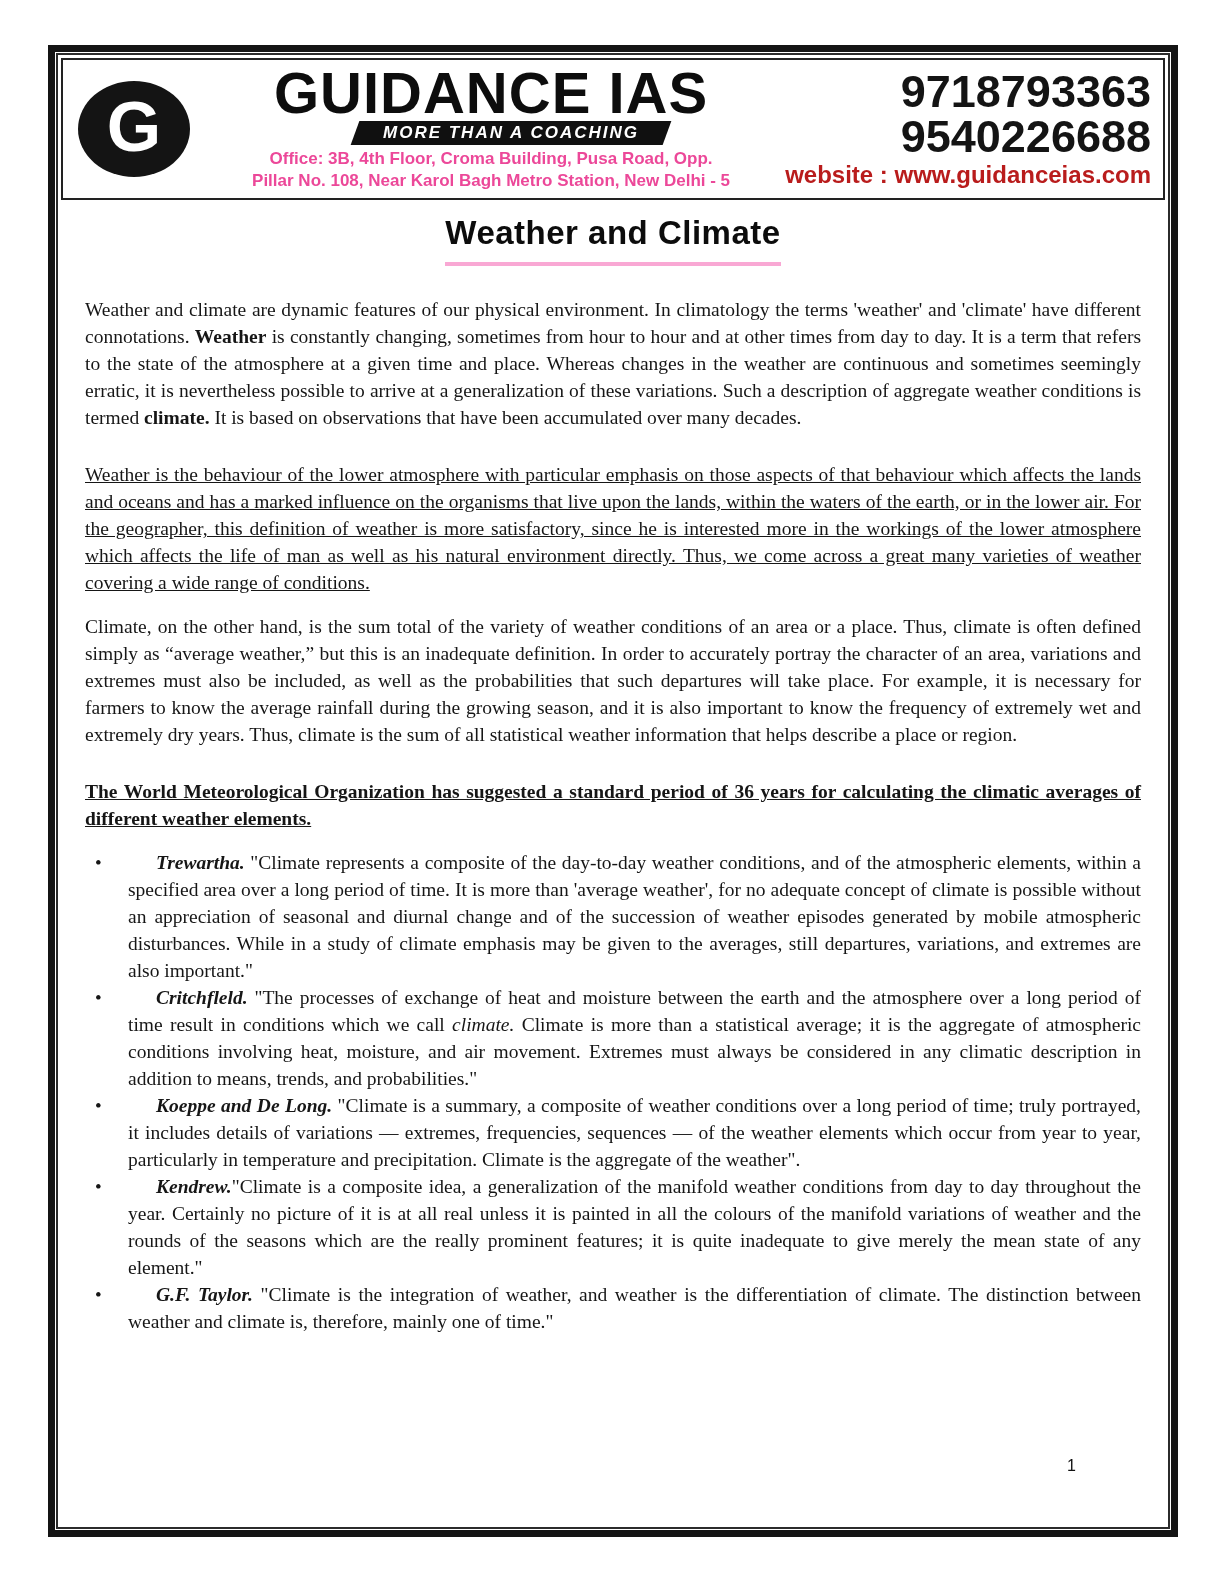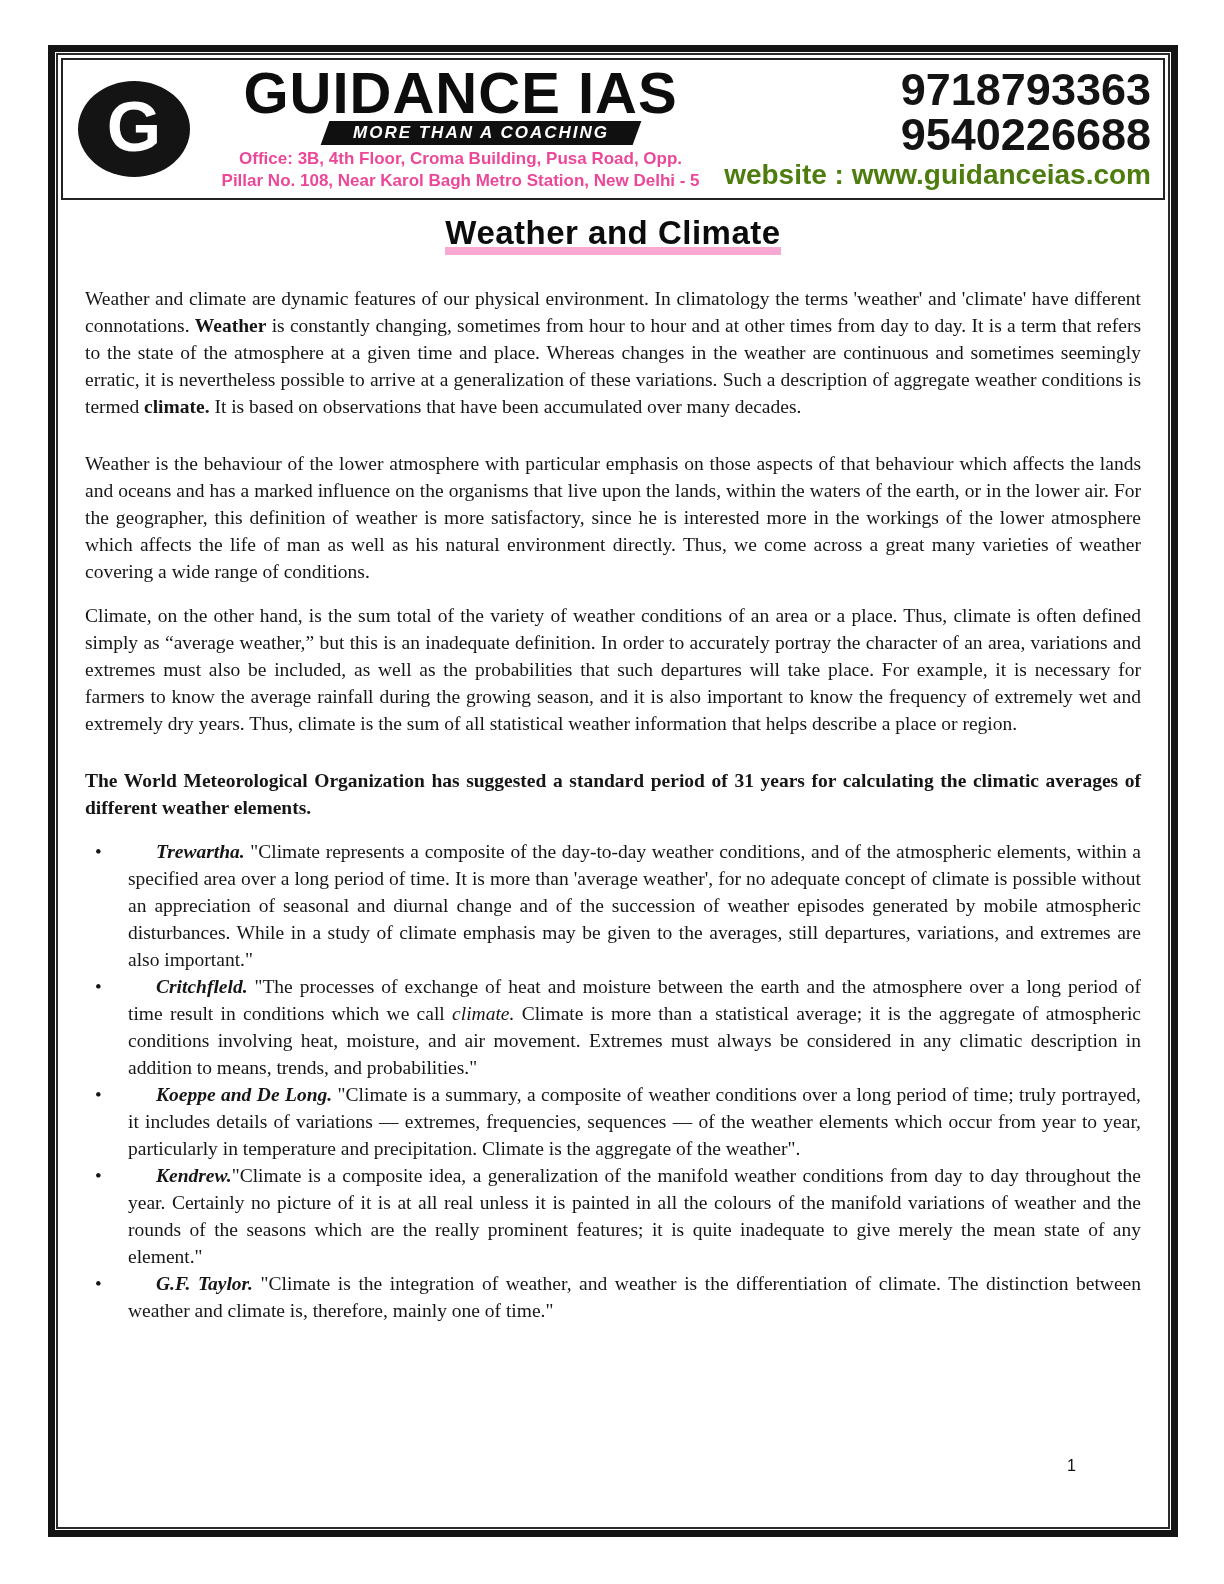--- a/index.html
+++ b/index.html
@@ -23,31 +23,31 @@
   .tagline-strip{display:inline-block;background:#101010;transform:skewX(-20deg);
                  padding:2px 28px;margin:1px 0 3px 40px;}
   .tagline-strip span{display:inline-block;transform:skewX(20deg);font-style:italic;
                       font-weight:bold;color:#fff;font-size:17px;letter-spacing:2px;
                       font-family:"Liberation Sans",sans-serif;white-space:nowrap;}
   .addr{font-family:"Liberation Sans",sans-serif;font-weight:700;font-size:17px;
         line-height:1.3;color:#ec4899;text-align:center;white-space:nowrap;}
   .banner-right{flex:none;text-align:right;padding-right:2px;}
   .phone{font-family:"Liberation Sans",sans-serif;font-weight:800;font-size:45px;
          line-height:1.0;color:#141414;white-space:nowrap;}
-  .website{font-family:"Liberation Sans",sans-serif;font-weight:700;font-size:28px;
-           color:#4d7c0f;margin-top:2px;white-space:nowrap;}
+  .website{font-family:"Liberation Sans",sans-serif;font-weight:700;font-size:24px;
+           color:#b91c1c;margin-top:2px;white-space:nowrap;}
 
   
   .content{padding:12px 27px 0 27px;font-size:19.5px;line-height:27px;text-align:justify;}
   .title-row{text-align:center;margin:4px 0 30px 0;}
   .title-row h1{display:inline-block;margin:0;font-family:"Liberation Sans",sans-serif;
                 font-weight:800;font-size:33px;letter-spacing:0.5px;color:#0c0c0c;
-                border-bottom:8px solid #f9a8d4;padding-bottom:1px;}
+                border-bottom:4px solid #f9a8d4;padding-bottom:16px;}
   p.para{margin:0 0 17px 0;}
-  p.space-above{margin-top:30px;}
+  p.space-above{margin-top:30px;text-decoration:underline;}
   .bold-para{font-weight:bold;}
   .b{font-weight:bold;}
   .i{font-style:italic;}
   ul.defs{list-style:none;margin:6px 0 0 0;padding:0 0 0 43px;}
   ul.defs li{position:relative;margin:0;}
   ul.defs li::before{content:"\2022";position:absolute;left:-33px;top:0;font-size:19px;}
   .author{font-weight:bold;font-style:italic;margin-left:28px;}
   .page-number{position:absolute;right:92px;bottom:52px;
                font-family:"Liberation Sans",sans-serif;font-size:16px;color:#111;}
 </style>
@@ -83,21 +83,21 @@
         <div class="title-row">
           <h1><span>Weather and Climate</span></h1>
         </div>
 
         <p class="para"><span>Weather and climate are dynamic features of our physical environment. In climatology the terms 'weather' and 'climate' have different connotations. </span><span class="b">Weather</span><span> is constantly changing, sometimes from hour to hour and at other times from day to day. It is a term that refers to the state of the atmosphere at a given time and place. Whereas changes in the weather are continuous and sometimes seemingly erratic, it is nevertheless possible to arrive at a generalization of these variations. Such a description of aggregate weather conditions is termed </span><span class="b">climate.</span><span> It is based on observations that have been accumulated over many decades.</span></p>
 
         <p class="para space-above">Weather is the behaviour of the lower atmosphere with particular emphasis on those aspects of that behaviour which affects the lands and oceans and has a marked influence on the organisms that live upon the lands, within the waters of the earth, or in the lower air. For the geographer, this definition of weather is more satisfactory, since he is interested more in the workings of the lower atmosphere which affects the life of man as well as his natural environment directly. Thus, we come across a great many varieties of weather covering a wide range of conditions.</p>
 
         <p class="para">Climate, on the other hand, is the sum total of the variety of weather conditions of an area or a place. Thus, climate is often defined simply as “average weather,” but this is an inadequate definition. In order to accurately portray the character of an area, variations and extremes must also be included, as well as the probabilities that such departures will take place. For example, it is necessary for farmers to know the average rainfall during the growing season, and it is also important to know the frequency of extremely wet and extremely dry years. Thus, climate is the sum of all statistical weather information that helps describe a place or region.</p>
 
-        <p class="para bold-para space-above">The World Meteorological Organization has suggested a standard period of 31 years for calculating the climatic averages of different weather elements.</p>
+        <p class="para bold-para space-above">The World Meteorological Organization has suggested a standard period of 36 years for calculating the climatic averages of different weather elements.</p>
 
 
         <ul class="defs">
           <li><span class="author">Trewartha.</span><span> "Climate represents a composite of the day-to-day weather conditions, and of the atmospheric elements, within a specified area over a long period of time. It is more than 'average weather', for no adequate concept of climate is possible without an appreciation of seasonal and diurnal change and of the succession of weather episodes generated by mobile atmospheric disturbances. While in a study of climate emphasis may be given to the averages, still departures, variations, and extremes are also important."</span><span class="i"></span><span></span></li>
           <li><span class="author">Critchfleld.</span><span> "The processes of exchange of heat and moisture between the earth and the atmosphere over a long period of time result in conditions which we call </span><span class="i">climate.</span><span> Climate is more than a statistical average; it is the aggregate of atmospheric conditions involving heat, moisture, and air movement. Extremes must always be considered in any climatic description in addition to means, trends, and probabilities."</span></li>
           <li><span class="author">Koeppe and De Long.</span><span> "Climate is a summary, a composite of weather conditions over a long period of time; truly portrayed, it includes details of variations — extremes, frequencies, sequences — of the weather elements which occur from year to year, particularly in temperature and precipitation. Climate is the aggregate of the weather".</span><span class="i"></span><span></span></li>
           <li><span class="author">Kendrew.</span><span>"Climate is a composite idea, a generalization of the manifold weather conditions from day to day throughout the year. Certainly no picture of it is at all real unless it is painted in all the colours of the manifold variations of weather and the rounds of the seasons which are the really prominent features; it is quite inadequate to give merely the mean state of any element."</span><span class="i"></span><span></span></li>
           <li><span class="author">G.F. Taylor.</span><span> "Climate is the integration of weather, and weather is the differentiation of climate. The distinction between weather and climate is, therefore, mainly one of time."</span><span class="i"></span><span></span></li>
         </ul>
       </main>

